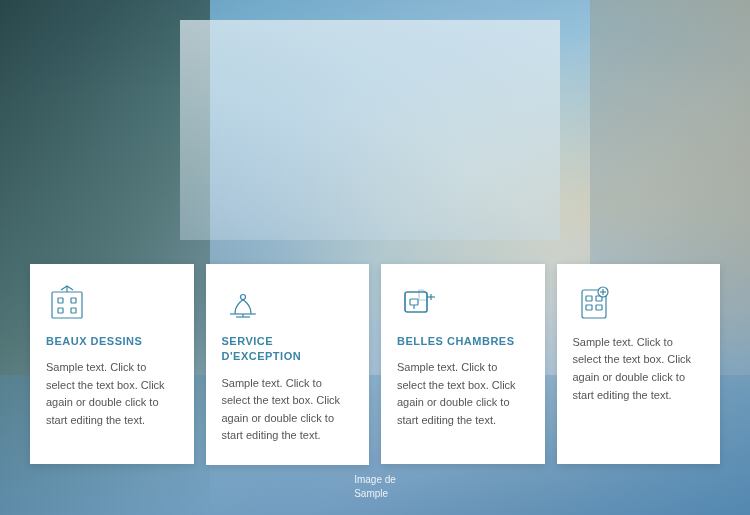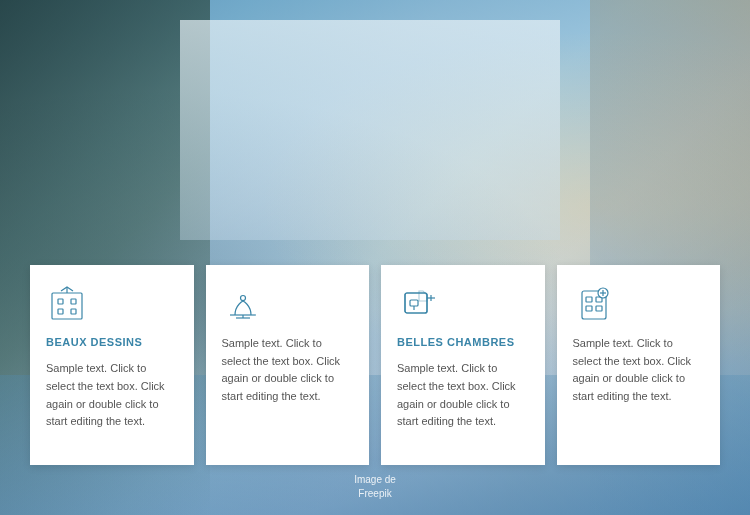--- a/index.html
+++ b/index.html
@@ -120,21 +120,21 @@
       color: #555;
       line-height: 1.6;
     }
 
     
     .image-credit {
       position: absolute;
       bottom: 14px;
       left: 50%;
       transform: translateX(-50%);
-      text-align: center;
+      text-align: left;
       font-size: 10px;
       color: rgba(255,255,255,0.85);
       line-height: 1.4;
     }
   </style>
 </head>
 <body>
 
 <div class="background">
   <div class="bg-overlay"></div>
@@ -164,20 +164,21 @@
     <div class="card">
       <div class="card-icon">
         <svg viewBox="0 0 42 42" xmlns="http://www.w3.org/2000/svg">
           <line x1="8" y1="32" x2="34" y2="32"></line>
           <path d="M13 32 C13 22 21 18 21 18 C21 18 29 22 29 32"></path>
           <circle cx="21" cy="15" r="2.5"></circle>
           <line x1="21" y1="32" x2="21" y2="35"></line>
           <line x1="14" y1="35" x2="28" y2="35"></line>
         </svg>
       </div>
+      <div class="card-title">SERVICE D'EXCEPTION</div>
       <div class="card-text">Sample text. Click to select the text box. Click again or double click to start editing the text.</div>
     </div>
 
     <div class="card">
       <div class="card-icon">
         <svg viewBox="0 0 42 42" xmlns="http://www.w3.org/2000/svg">
           <rect x="8" y="10" width="22" height="20" rx="2"></rect>
           <rect x="8" y="10" width="22" height="20" rx="2"></rect>
           <line x1="30" y1="15" x2="38" y2="15"></line>
           <line x1="34" y1="12" x2="34" y2="18"></line>
@@ -204,15 +205,15 @@
           <line x1="27" y1="10" x2="33" y2="10"></line>
         </svg>
       </div>
       <div class="card-text">Sample text. Click to select the text box. Click again or double click to start editing the text.</div>
     </div>
 
   </div>
 
   <div class="image-credit">
     <span>Image de</span><br>
-    <span>Freepik</span>
+    <span>Sample</span>
   </div>
 </div>
 
 </body></html>

